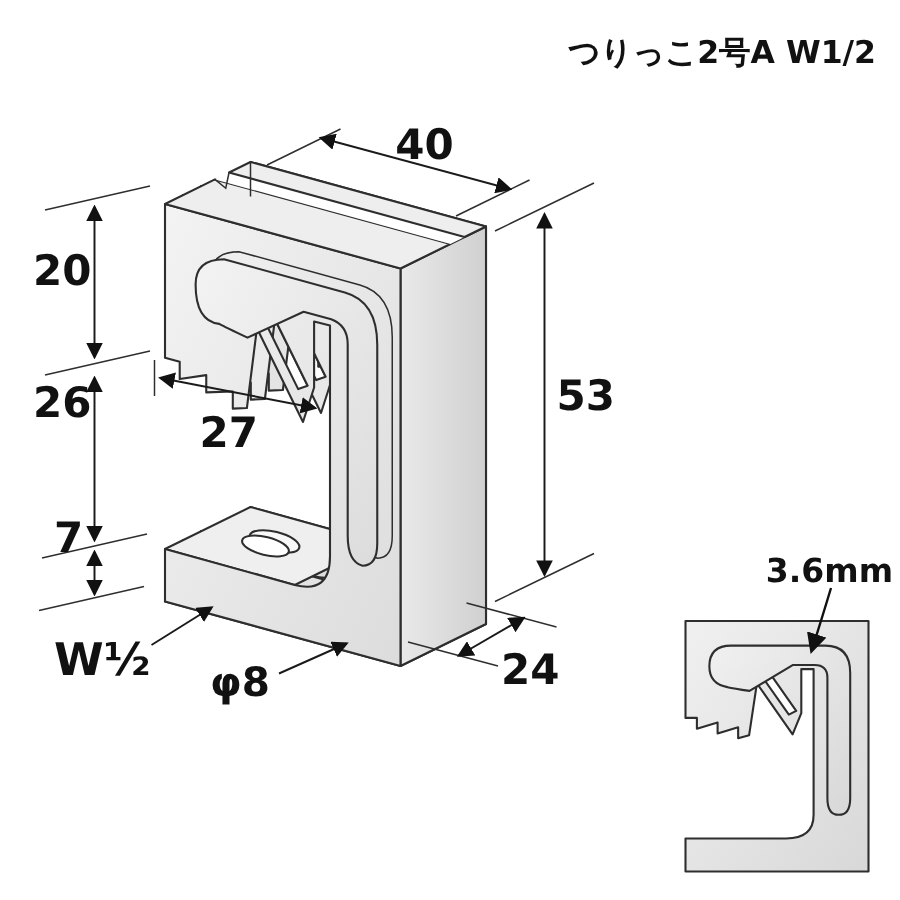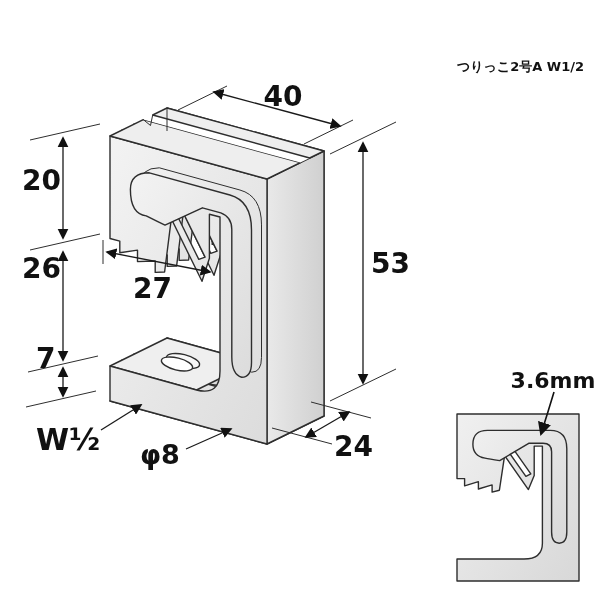--- a/index.html
+++ b/index.html
@@ -1,19 +1,19 @@
 <!DOCTYPE html>
 <html><head>
 <meta charset="utf-8">
 <style>
   html,body{margin:0;padding:0;background:#ffffff;}
   #stage{position:relative;width:600px;height:600px;background:#ffffff;overflow:hidden;
          font-family:"DejaVu Sans","Liberation Sans",sans-serif;}
-  #title{position:absolute;top:21px;right:16px;font-size:13px;font-weight:bold;color:#111;
-         letter-spacing:0px;white-space:nowrap;margin-top:37px;}
+  #title{position:absolute;top:21px;right:16px;font-size:21px;font-weight:bold;color:#111;
+         letter-spacing:0px;white-space:nowrap;}
   svg{position:absolute;left:0;top:0;}
   .body-line{stroke:#2e2e2e;stroke-width:1.4;stroke-linejoin:round;stroke-linecap:round;}
   .thin-line{stroke:#2e2e2e;stroke-width:1;fill:none;}
   .dim-line{stroke:#1a1a1a;stroke-width:1.3;fill:none;}
   .dim-text{font-family:"DejaVu Sans","Liberation Sans",sans-serif;font-weight:bold;
             fill:#111;font-size:28px;}
   .small-text{font-family:"DejaVu Sans","Liberation Sans",sans-serif;font-weight:bold;
             fill:#111;font-size:22px;}
 </style>
 </head>

